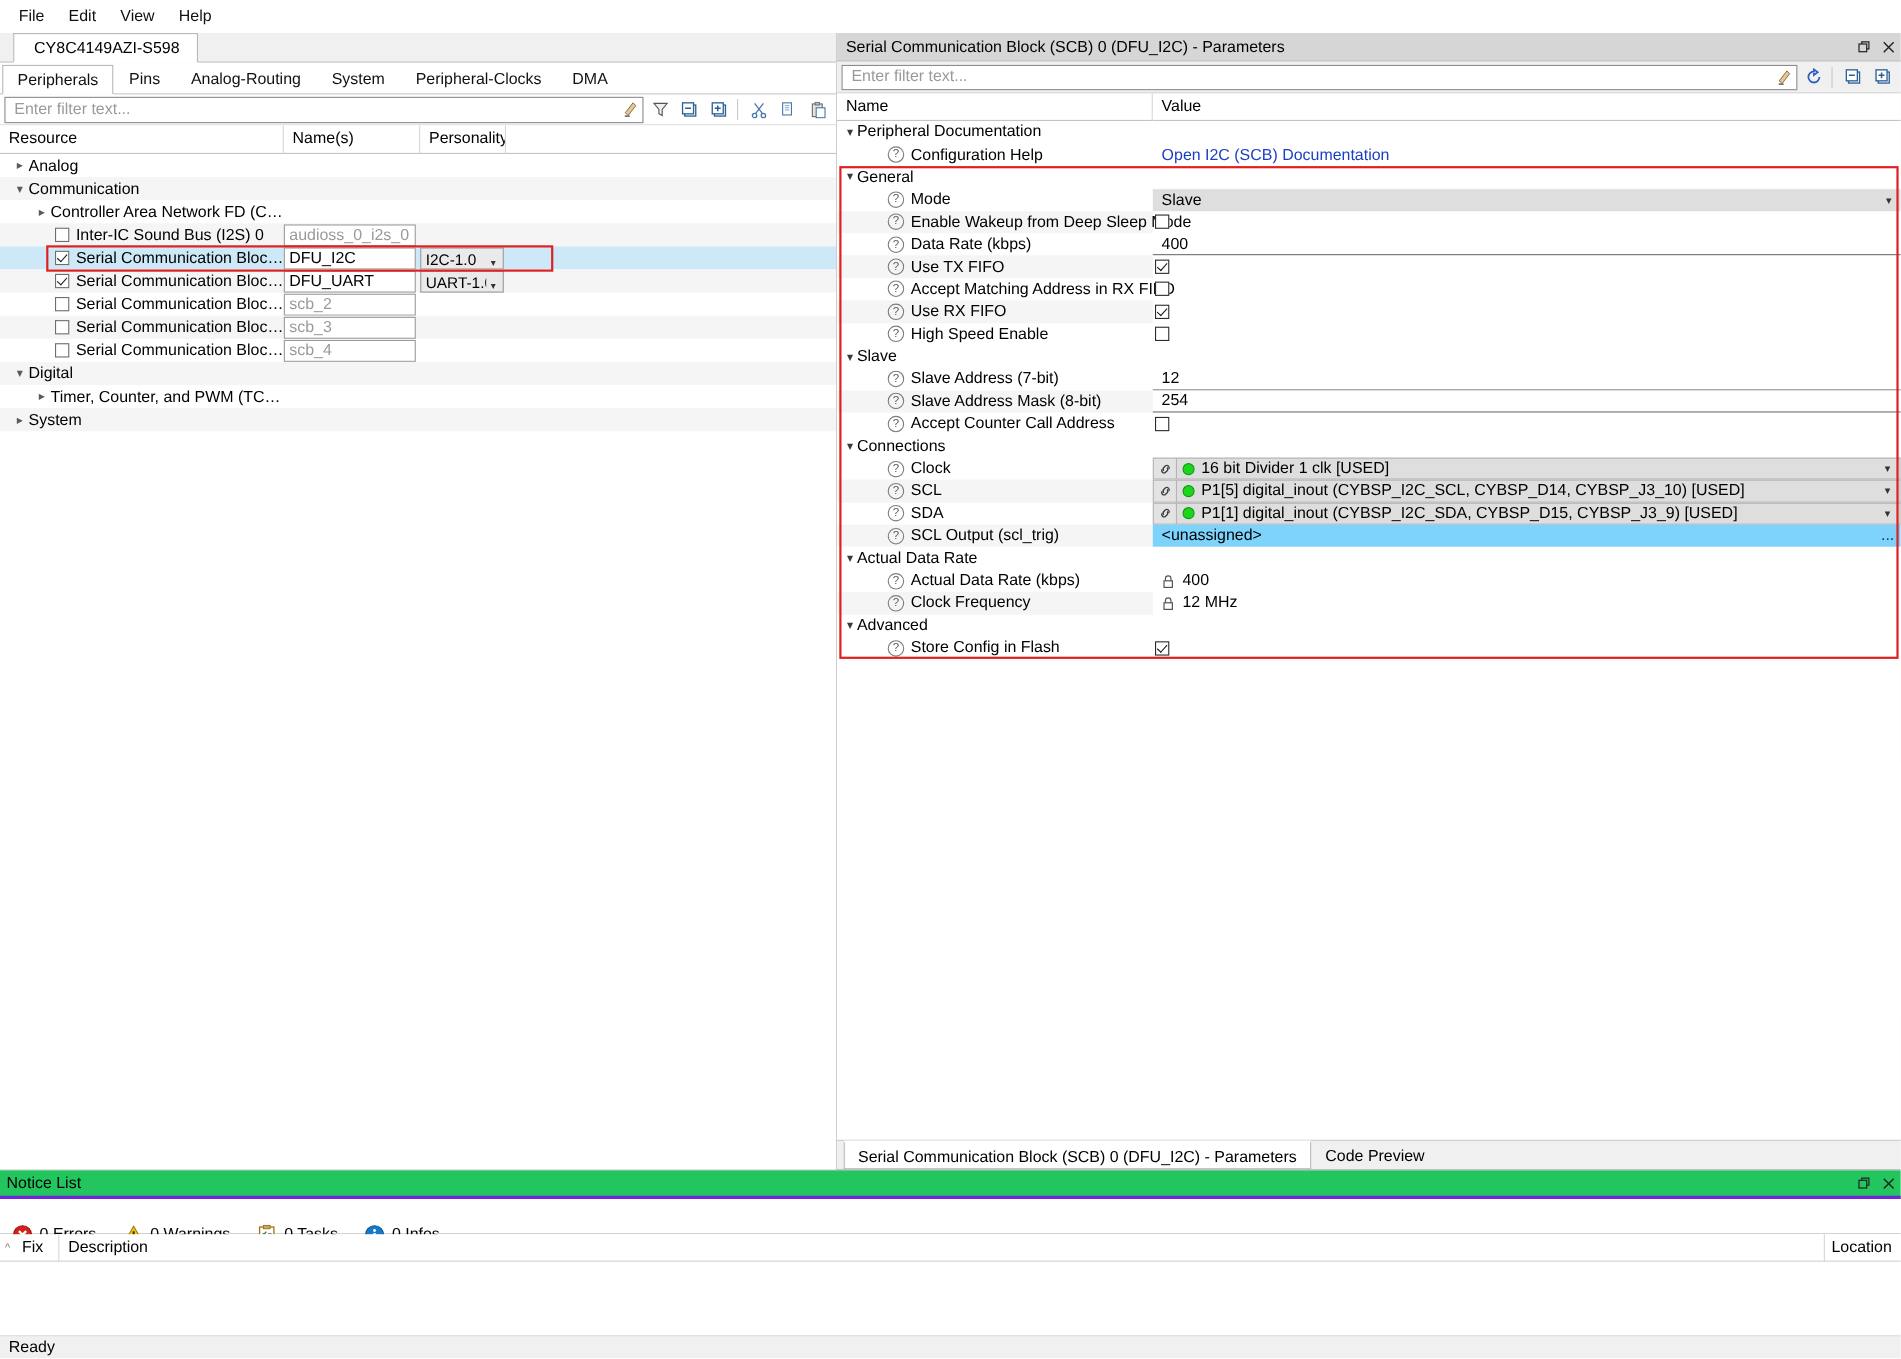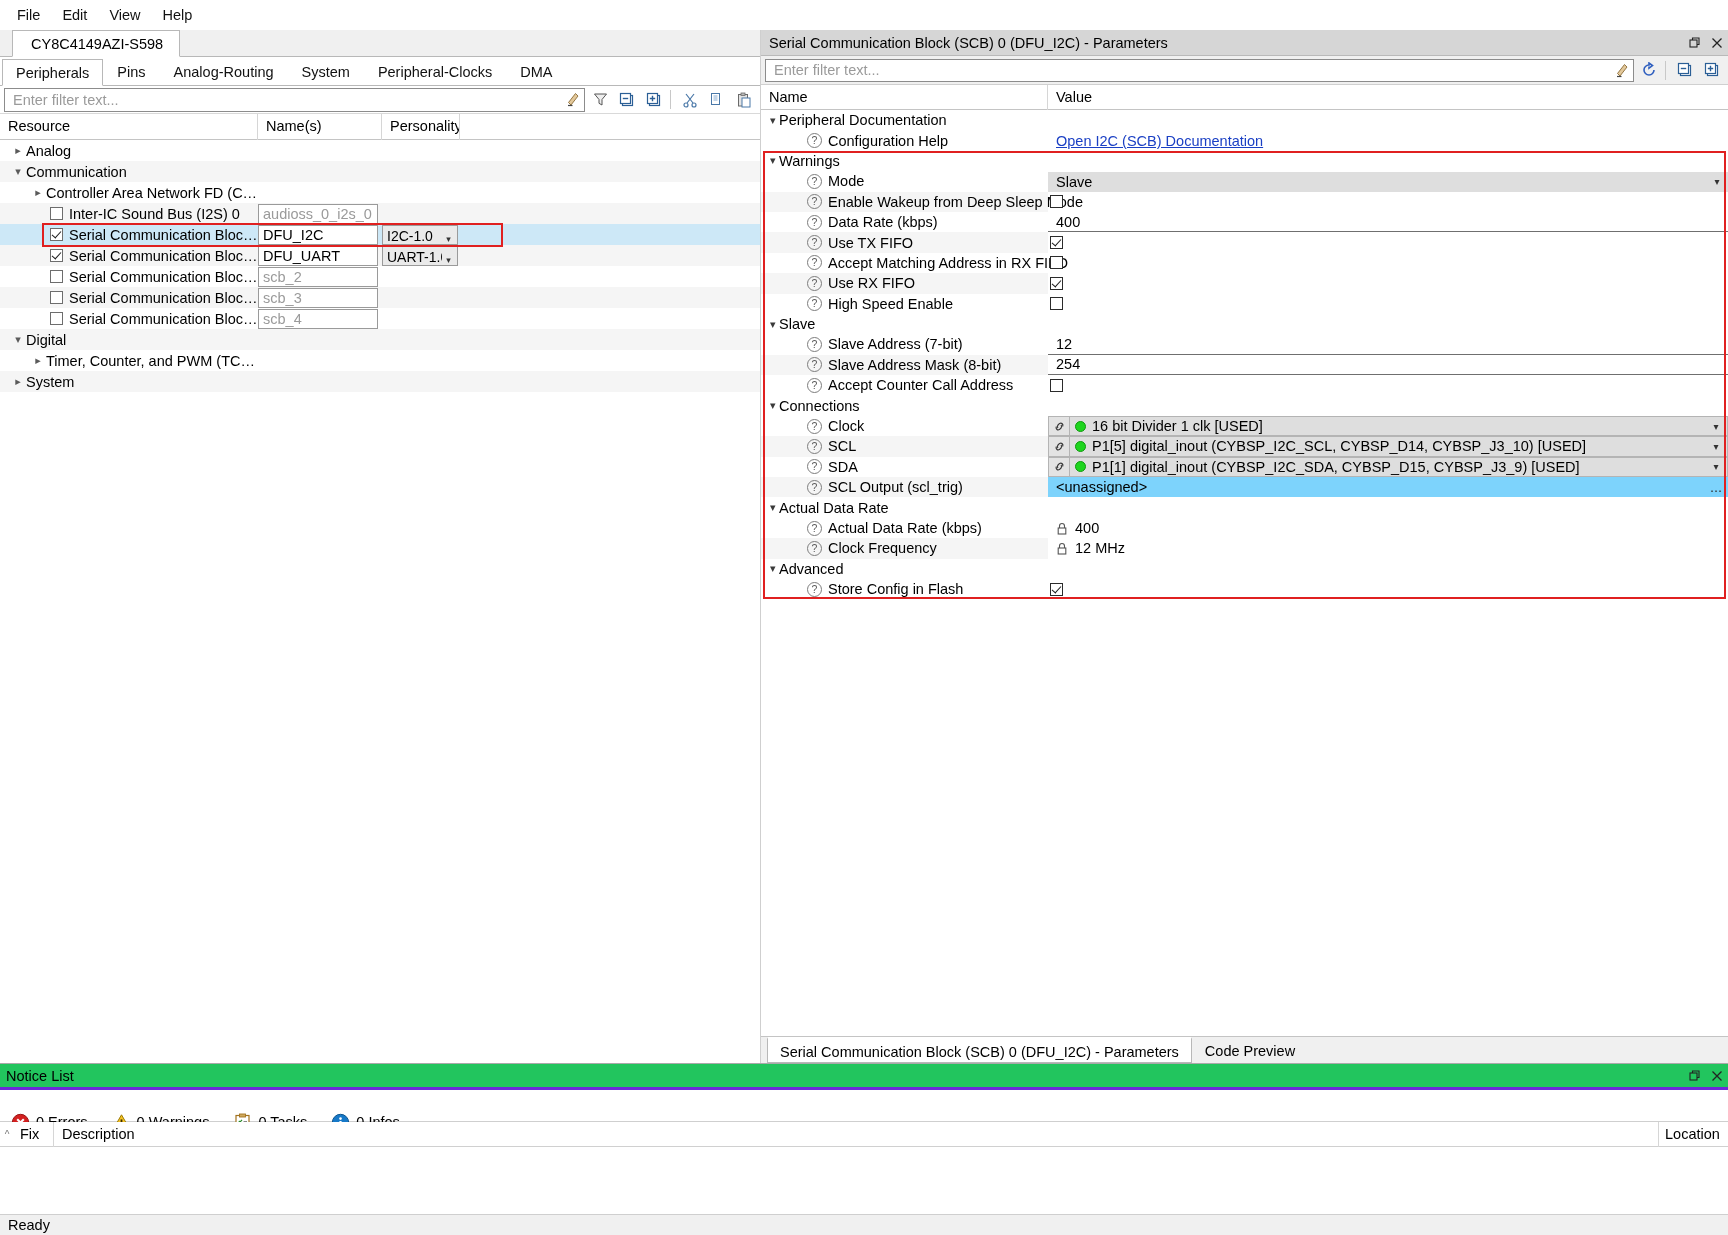--- a/index.html
+++ b/index.html
@@ -355,21 +355,21 @@
   .conn-combo .vcar { width: 22px; flex: 0 0 22px; display:flex; align-items:center; justify-content:center; color:#333; font-size:10px;}
 
   .v-unassigned {
     flex: 1 1 auto; height: 20.4px; min-width: 0;
     background: #7dd3fc;
     display: flex; align-items: center;
     padding-left: 8px; font-size: 14.5px;
   }
   .v-unassigned .dots { width: 24px; flex: 0 0 24px; text-align: center; color: #333;}
 
-  .link-a { color: #1a3fc4; text-decoration: underline; cursor: pointer; font-size: 14.5px;}
+  .link-a { color: #1a3fc4; cursor: pointer; font-size: 14.5px;}
 
   .redbox-right {
     position: absolute;
     border: 2px solid #e02020;
     pointer-events: none;
     z-index: 6;
   }
 
   
   .rp-btabs {
@@ -752,21 +752,21 @@
             <span>Configuration Help</span>
           </div>
           <div class="pvalue">
             <span style="padding-left:8px" class="link-a">Open I2C (SCB) Documentation</span>
           </div>
         </div>
 
         <div class="prow pgroup">
           <div class="pname">
             <span class="grp-tw">▾</span>
-            <span>Warnings</span>
+            <span>General</span>
           </div>
           <div class="pvalue"></div>
         </div>
 
         <div class="prow">
           <div class="pname ind1">
             <span class="q-ic">?</span>
             <span>Mode</span>
           </div>
           <div class="pvalue">

